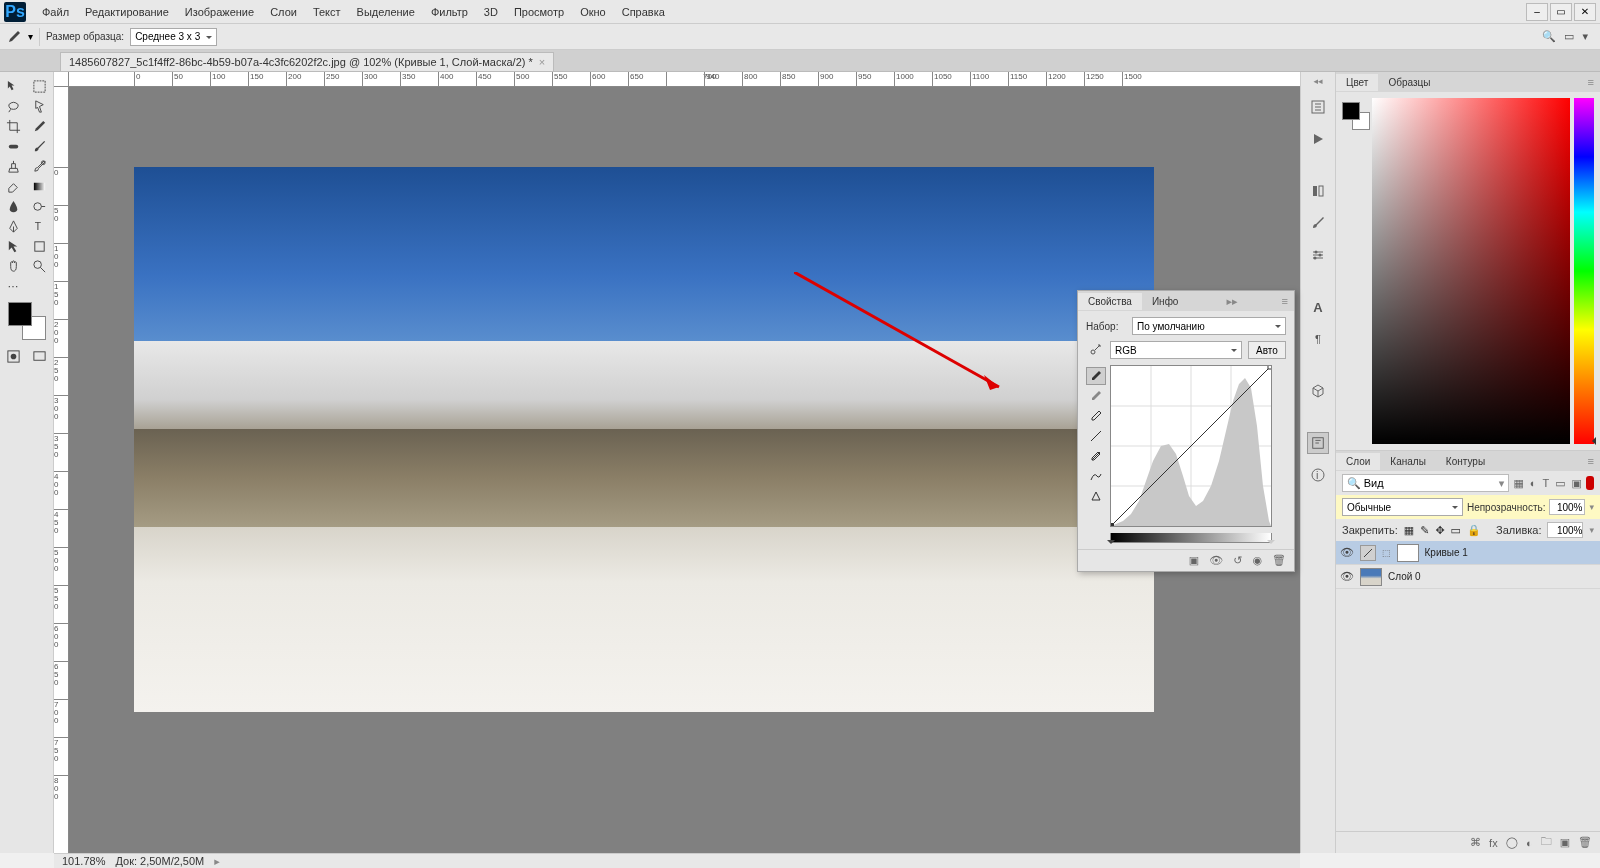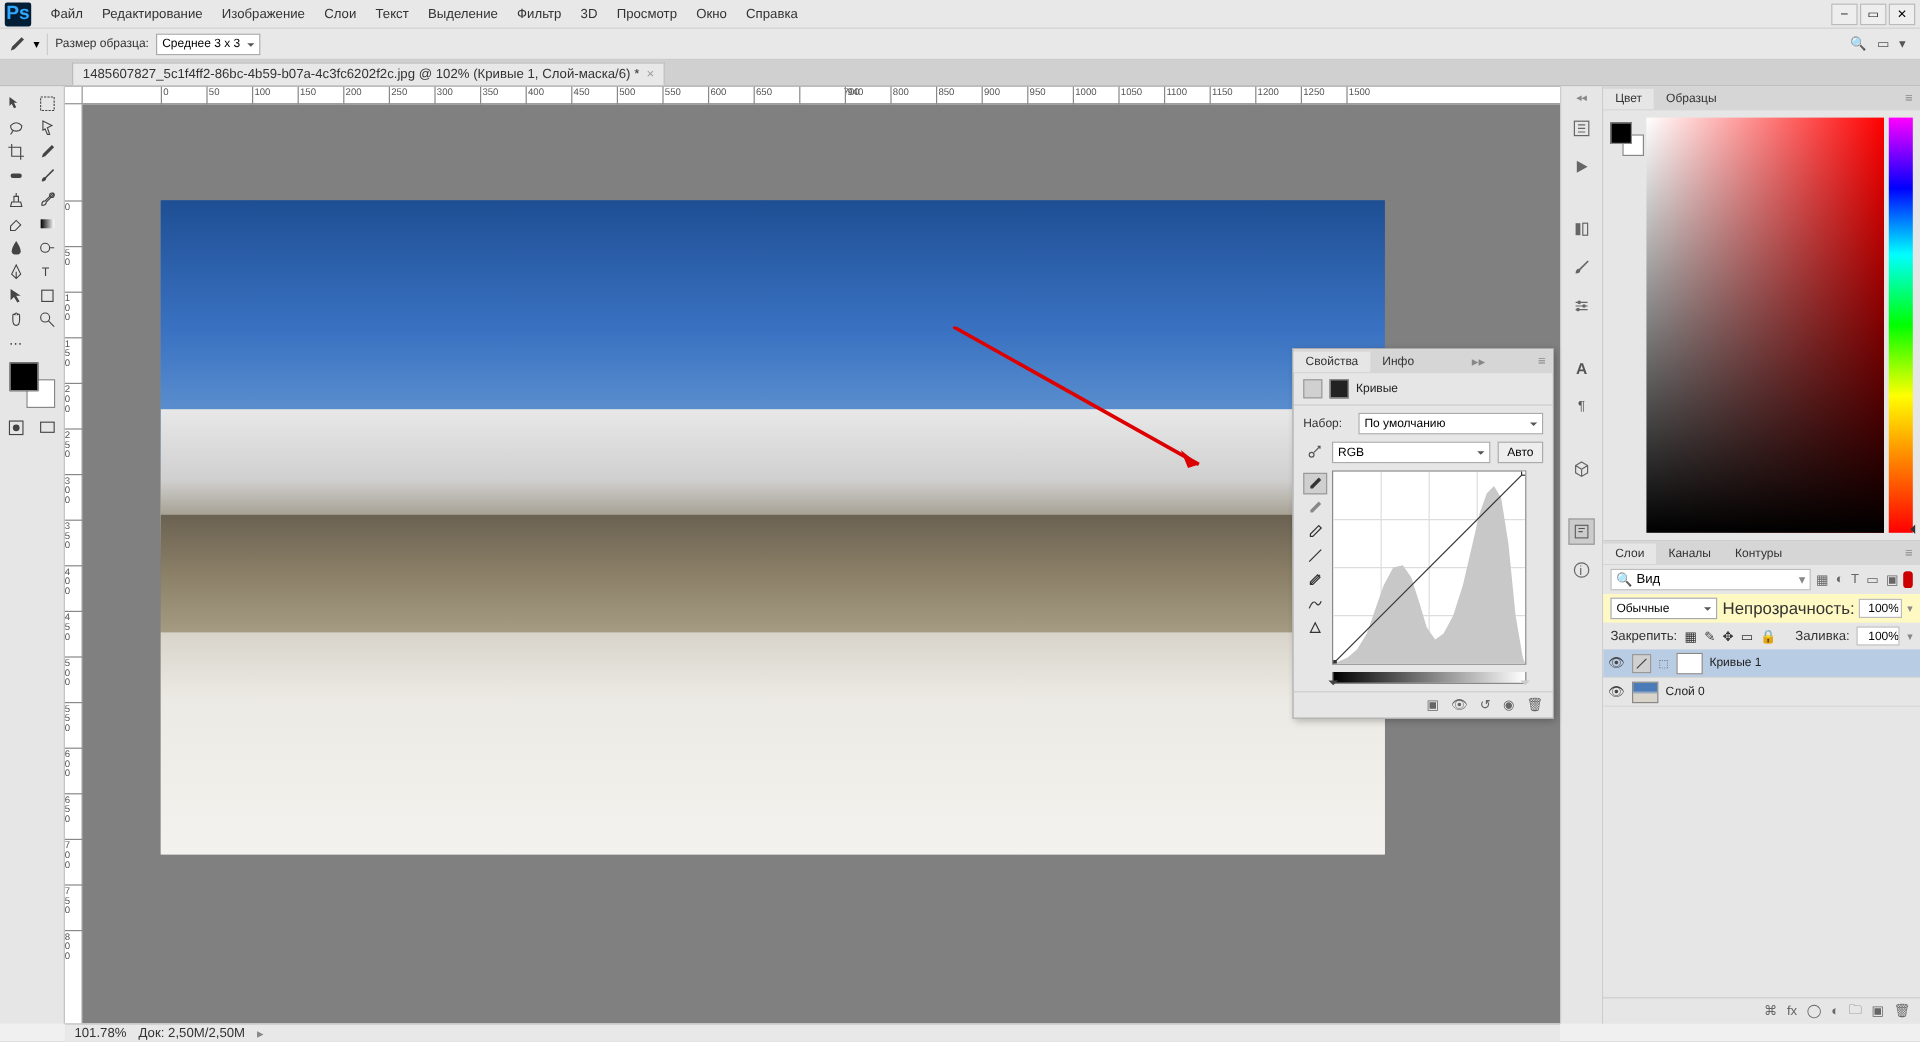--- a/index.html
+++ b/index.html
@@ -48,21 +48,21 @@
 .color-fgbg .cfg { position: absolute; width: 18px; height: 18px; background: #000; border: 1px solid #888; top: 4px; left: 0; z-index: 2; }
 .color-fgbg .cbg { position: absolute; width: 18px; height: 18px; background: #fff; border: 1px solid #888; top: 14px; left: 10px; }
 .color-square { flex: 1; background: linear-gradient(to bottom, rgba(0,0,0,0) 0%, #000 100%), linear-gradient(to right, #fff 0%, #ff0000 100%); position: relative; }
 .hue-strip { width: 20px; background: linear-gradient(to bottom, #ff00ff 0%, #0000ff 17%, #00ffff 33%, #00ff00 50%, #ffff00 67%, #ff8000 83%, #ff0000 100%); position: relative; }
 .layers-panel { flex: 1; display: flex; flex-direction: column; border-top: 1px solid #ccc; }
 .layer-opts { display: flex; align-items: center; padding: 3px 6px; gap: 4px; background: #e6e6e6; }
 .layer-search { flex: 1; display: flex; align-items: center; border: 1px solid #bbb; background: #fff; height: 18px; padding: 0 4px; font-size: 10px; gap: 3px; }
 .layer-icons { display: flex; gap: 6px; color: #666; }
 .layer-icons span { cursor: pointer; }
 .layer-opts2 { display: flex; align-items: center; padding: 3px 6px; gap: 4px; background: #fef9c3; }
-.layer-opts2 .lbl { font-size: 14px; color: #333; }
+.layer-opts2 .lbl { font-size: 10px; color: #333; }
 .layer-opts2 input { width: 36px; height: 16px; border: 1px solid #bbb; font-size: 10px; text-align: right; padding-right: 2px; }
 .layer-lock { display: flex; align-items: center; gap: 6px; padding: 3px 6px; font-size: 10px; color: #333; background: #e6e6e6; }
 .layer-list { flex: 1; background: #e6e6e6; overflow: auto; }
 .layer-row { display: flex; align-items: center; height: 24px; padding: 0 4px; gap: 6px; border-bottom: 1px solid #d6d6d6; }
 .layer-row.sel { background: #b8cce4; }
 .eye { width: 14px; height: 14px; display: flex; align-items: center; justify-content: center; color: #444; }
 .thumb { width: 22px; height: 18px; background: #fff; border: 1px solid #888; }
 .thumb-mask { background: #fff; }
 .layer-name { font-size: 10px; color: #222; }
 .layer-footer { height: 22px; background: #e6e6e6; border-top: 1px solid #ccc; display: flex; align-items: center; justify-content: flex-end; gap: 8px; padding: 0 8px; color: #666; }
@@ -120,21 +120,21 @@
   <div class="small-select">Среднее 3 x 3</div>
   <div style="margin-left:auto;display:flex;gap:8px;align-items:center;padding-right:6px">
     <span style="color:#555">🔍</span>
     <span style="color:#555">▭</span>
     <span style="color:#555">▾</span>
   </div>
 </div>
 
 <div class="tabbar">
   <div class="doc-tab">
-    <span>1485607827_5c1f4ff2-86bc-4b59-b07a-4c3fc6202f2c.jpg @ 102% (Кривые 1, Слой-маска/6) *</span>
+    <span>1485607827_5c1f4ff2-86bc-4b59-b07a-4c3fc6202f2c.jpg @ 102% (Кривые 1, Слой-маска/2) *</span>
     <span class="x">×</span>
   </div>
 </div>
 
 <div class="workspace">
 
   <div class="toolbar">
     <div class="tool-row">
       <div class="tool-btn">
           <svg viewBox="0 0 16 16">
@@ -493,25 +493,20 @@
     </div>
   </div>
 
   <div class="prop-panel">
     <div class="prop-tabs">
       <div class="ptab active">Свойства</div>
       <div class="ptab">Инфо</div>
       <div class="ptab-extra">▸▸</div>
       <div class="ptab-extra">≡</div>
     </div>
-    <div class="prop-header">
-      <div class="icn"></div>
-      <div class="icn" style="background:#222"></div>
-      <span style="font-size:10px;color:#222">Кривые</span>
-    </div>
     <div class="prop-body">
       <div class="prop-row">
         <label>Набор:</label>
         <div class="prop-select">По умолчанию</div>
       </div>
       <div class="prop-row">
         <div style="width:18px;height:18px;display:flex;align-items:center;justify-content:center;color:#555">
           <svg width="14" height="14" viewBox="0 0 14 14">
               <circle cx="5" cy="9" r="2" fill="none" stroke="#555"></circle>
               <path d="M7 7 L12 2 M10 2 L12 2 L12 4" fill="none" stroke="#555"></path>

